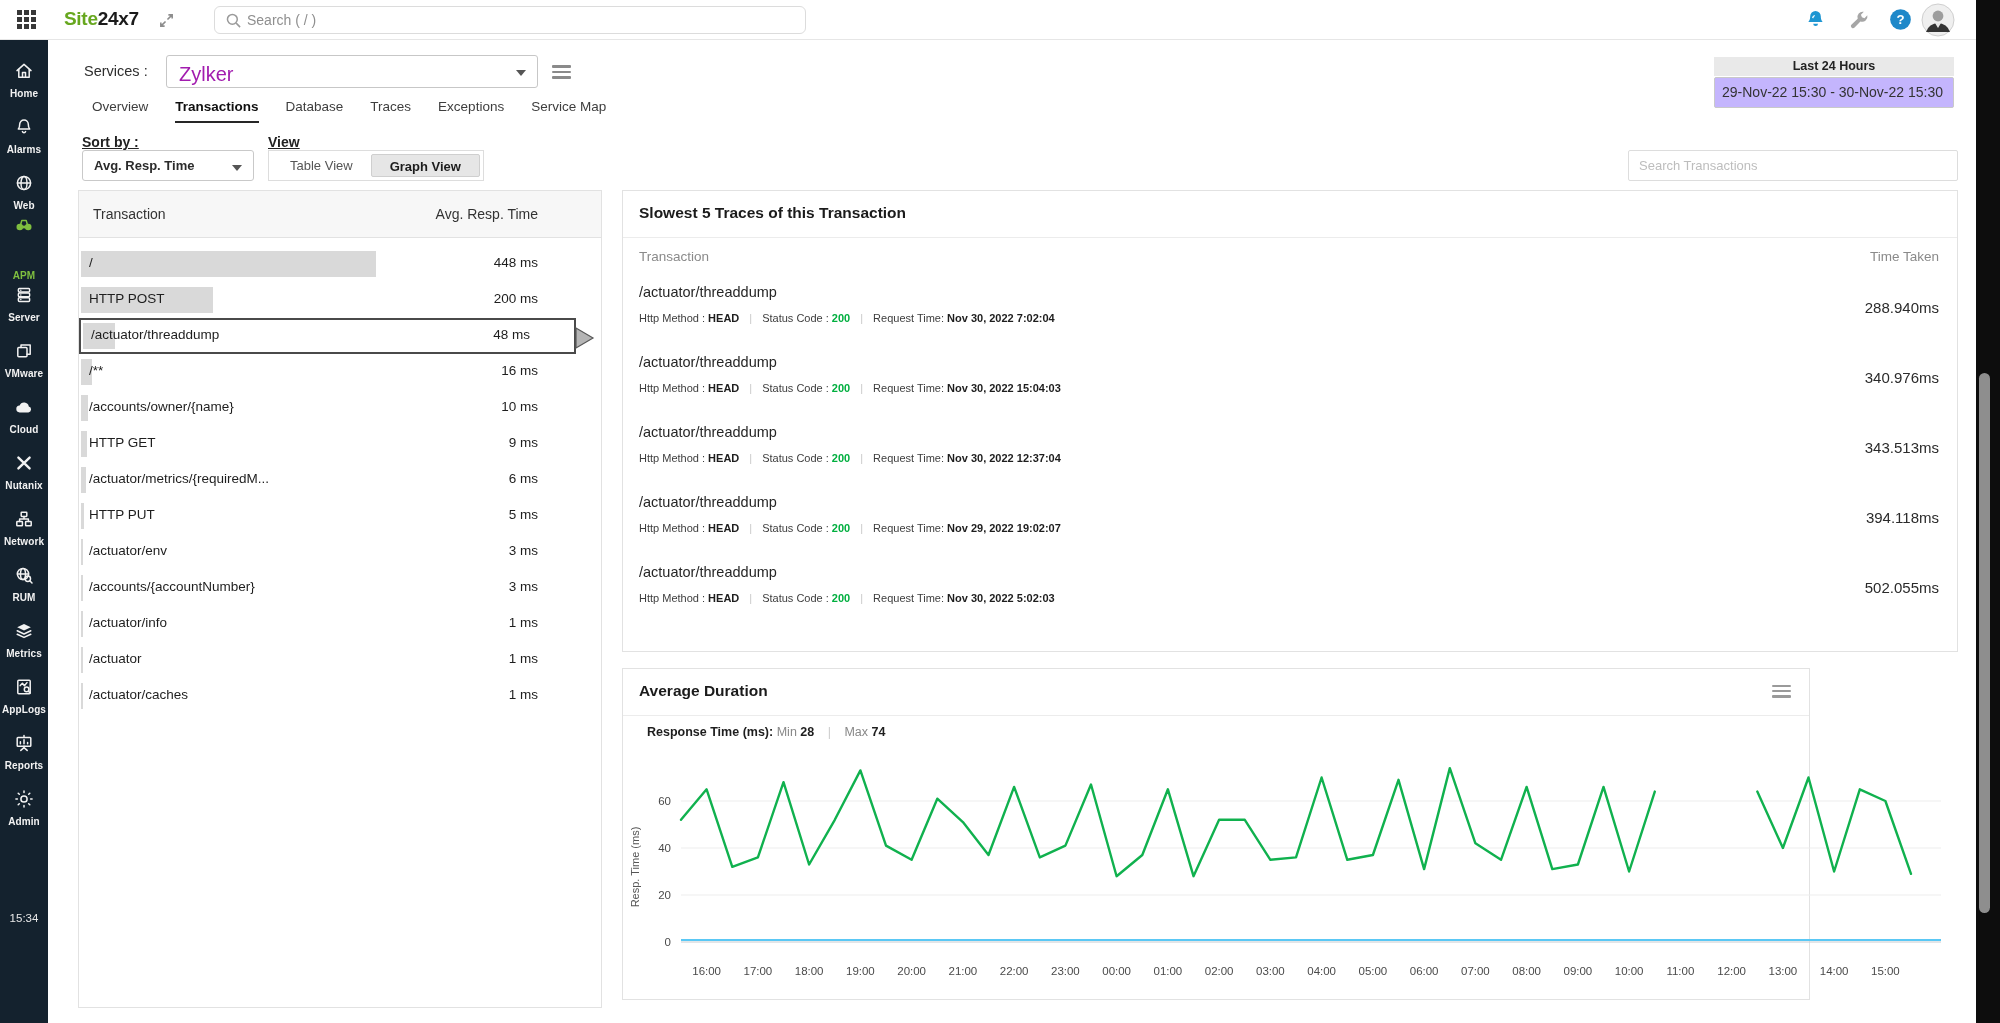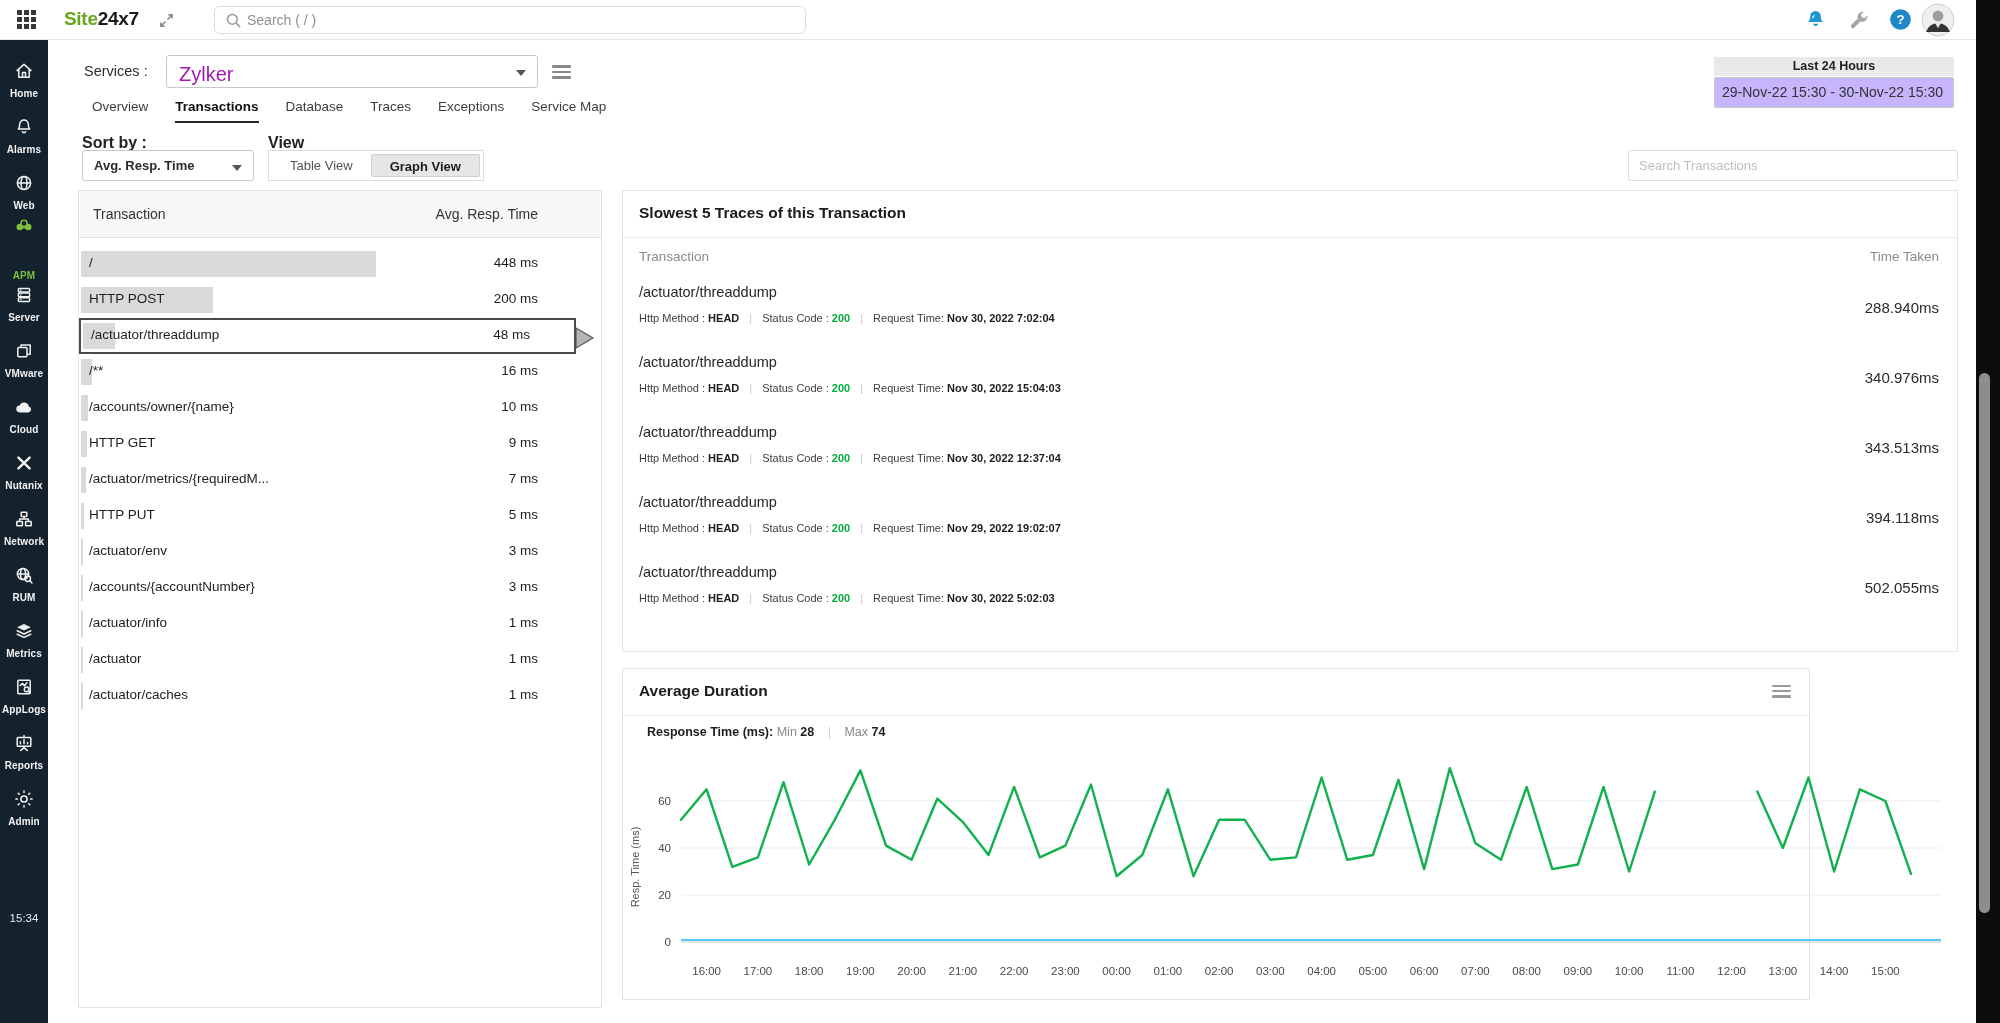--- a/index.html
+++ b/index.html
@@ -45,21 +45,21 @@
   .ham span { display:block; height:2.6px; background:#8a8a8a; margin-bottom:3px; border-radius:1px; }
   .ham-svc { left:552px; top:65px; }
   .timerange { position:absolute; left:1714px; top:57px; width:240px; cursor:pointer; }
   .tr-top { height:19px; background:#e9e9e9; text-align:center; font-size:12.5px; font-weight:700;
     color:#222; line-height:19px; }
   .tr-box { margin-top:1px; height:31px; border:1px solid #c9c9c9; border-radius:2px; background:#c4b5fd;
     font-size:14px; color:#333; line-height:29px; padding:0 7px; white-space:nowrap; overflow:hidden; }
   .tabs { position:absolute; left:92px; top:99px; display:flex; gap:27px; }
   .tab { font-size:13.5px; color:#3e3e3e; padding-bottom:7px; cursor:pointer; white-space:nowrap; }
   .tab.active { font-weight:700; color:#101010; border-bottom:2.5px solid #262626; }
-  .ctl-label { position:absolute; font-size:16px; font-weight:700; color:#222; }
+  .ctl-label { position:absolute; font-size:14px; font-weight:700; color:#222;text-decoration:underline; }
   .sort-select { position:absolute; left:82px; top:150px; width:172px; height:31px; border:1px solid #c9c9c9;
     border-radius:3px; background:#fff; cursor:pointer; }
   .sort-select .val { position:absolute; left:11px; top:7px; font-size:13px; font-weight:600; color:#2b2b2b; }
   .viewtoggle { position:absolute; left:268px; top:150px; height:31px; border:1px solid #ddd; background:#fff;
     display:flex; padding:3px; }
   .vbtn { font-size:13px; padding:0 18px; line-height:24px; cursor:pointer; color:#555; background:#fff; }
   .vbtn.sel { background:#e6e6e6; border:1px solid #cfcfcf; border-radius:2px; font-weight:700; color:#1c1c1c; }
   .tx-search { position:absolute; left:1628px; top:150px; width:330px; height:31px; border:1px solid #ddd;
     border-radius:2px; padding:0 10px; font-size:13px; color:#333; outline:0; font-family:inherit; background:#fff; }
   .tx-search::placeholder { color:#bdbdbd; }
@@ -357,21 +357,21 @@
           <span class="tx-val">10 ms</span>
         </div>
         <div class="tx-row">
           <span class="tx-bar" style="width:6px"></span>
           <span class="tx-name">HTTP GET</span>
           <span class="tx-val">9 ms</span>
         </div>
         <div class="tx-row">
           <span class="tx-bar" style="width:5px"></span>
           <span class="tx-name">/actuator/metrics/{requiredM...</span>
-          <span class="tx-val">7 ms</span>
+          <span class="tx-val">6 ms</span>
         </div>
         <div class="tx-row">
           <span class="tx-bar" style="width:3px"></span>
           <span class="tx-name">HTTP PUT</span>
           <span class="tx-val">5 ms</span>
         </div>
         <div class="tx-row">
           <span class="tx-bar" style="width:2px"></span>
           <span class="tx-name">/actuator/env</span>
           <span class="tx-val">3 ms</span>

